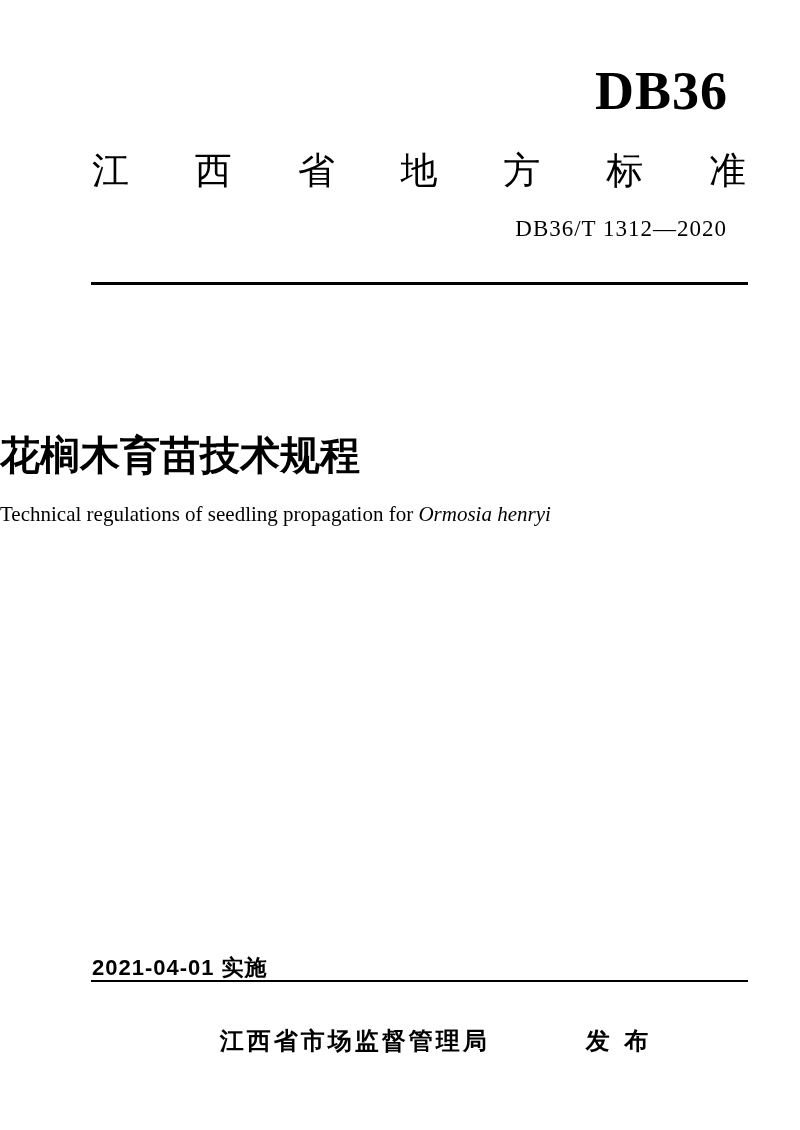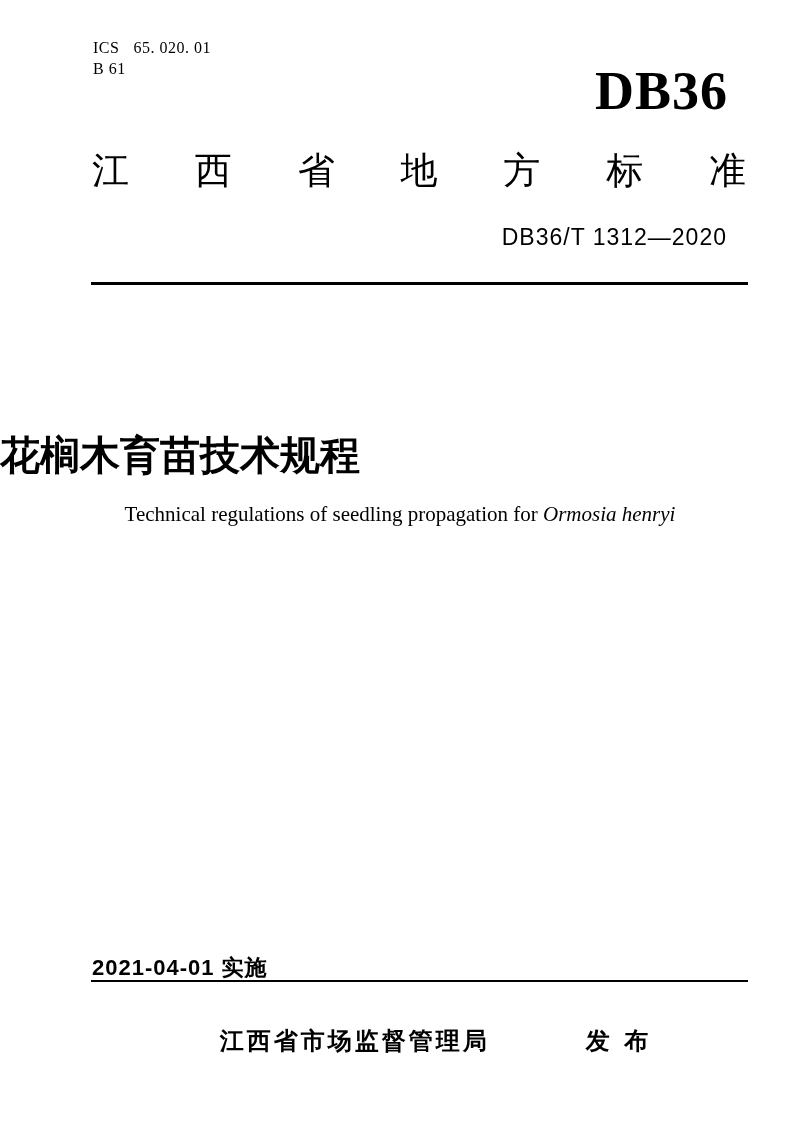--- a/index.html
+++ b/index.html
@@ -51,24 +51,23 @@
     text-align: justify;
     text-align-last: justify;
     white-space: normal;
   }
 
   
   .doc-number {
     position: absolute;
     top: 216px;
     right: 73px;
-    font-family: Liberation Sans, sans-serif;
+    font-family: Liberation Serif, serif;
     font-size: 23px;
     letter-spacing: 1px;
-    margin-top: 8px;
   }
 
   
   .rule { position: absolute; left: 91px; width: 657px; background: #000; }
   .rule-top { top: 282px; height: 3px; }
   .rule-bottom { top: 980px; height: 2px; }
 
   
   .doc-title-zh {
     position: absolute;
@@ -77,21 +76,20 @@
     width: 100%;
     font-size: 40px;
     font-weight: bold;
     letter-spacing: 0px;
   }
   .doc-title-en {
     position: absolute;
     left: 0;
     top: 502px;
     width: 100%;
-    text-align: center;
     font-family: "Liberation Serif", "DejaVu Serif", serif;
     font-size: 21px;
   }
   .doc-title-en .species { font-style: italic; }
   .doc-title-en .prefix { margin-right: 0.25em; }
 
   
   .dates-row {
     position: absolute;
     left: 92px;
@@ -121,26 +119,20 @@
     margin-left: 36px;
   }
   .publisher-name { letter-spacing: 3px; }
   .publish-label { margin-left: 96px; letter-spacing: 4px; }
 </style>
 </head>
 <body>
 
 <div class="page">
 
-  <div class="ics-block">
-    <div class="ics-line">
-      <span>ICS</span><span class="code">65. 020. 01</span>
-    </div>
-    <div class="ics-line">B 61</div>
-  </div>
 
   <div class="db-logo">DB36</div>
 
   <div class="standard-name">江 西 省 地 方 标 准</div>
 
   <div class="doc-number">DB36/T 1312—2020</div>
 
   <div class="rule rule-top"></div>
 
   <div class="doc-title-zh">花榈木育苗技术规程</div>

